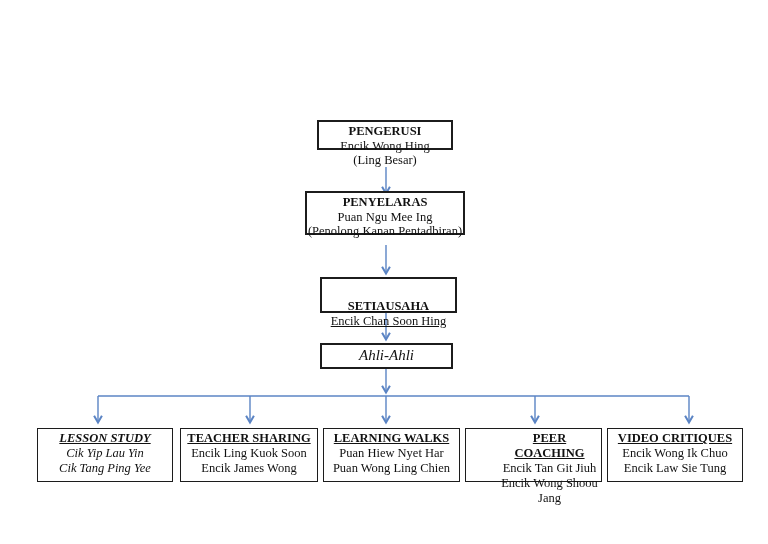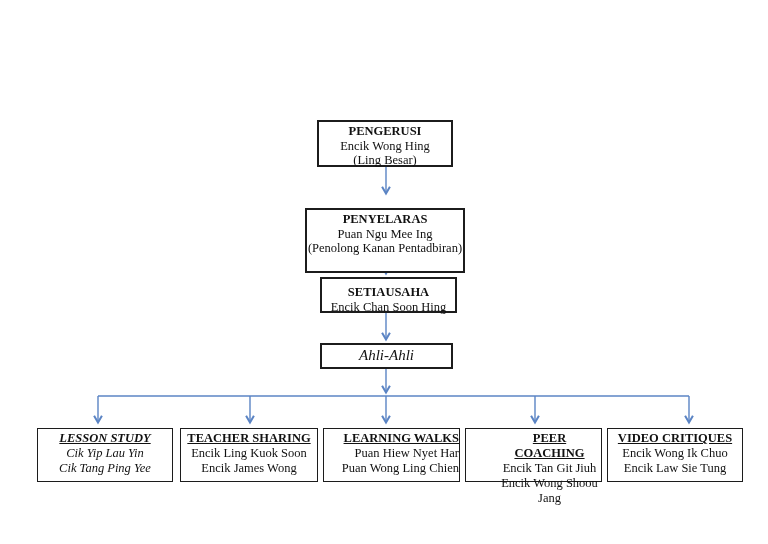--- a/index.html
+++ b/index.html
@@ -20,32 +20,32 @@
   .box{
     position:absolute;
     box-sizing:border-box;
     background:#ffffff;
     border:2px solid #1c1c1c;
     text-align:center;
     font-size:12.5px;
     line-height:14.5px;
   }
   .box .hd{font-weight:bold;}
-  .chain-pengerusi{left:317px;top:120px;width:136px;height:47px;padding-top:2px;}
-  .chain-penyelaras{left:305px;top:208px;width:160px;height:65px;padding-top:2px;}
-  .chain-setiausaha{left:320px;top:277px;width:137px;height:36px;padding-top:6px;}
+  .chain-pengerusi{left:317px;top:120px;width:136px;height:30px;padding-top:2px;}
+  .chain-penyelaras{left:305px;top:191px;width:160px;height:44px;padding-top:2px;}
+  .chain-setiausaha{left:320px;top:277px;width:137px;height:36px;padding-top:20px;text-decoration:underline;}
   .chain-ahli{left:320px;top:343px;width:133px;height:26px;font-size:15px;line-height:21px;font-style:italic;}
   .team{
     top:428px;height:54px;border-width:1.5px;
     padding-top:2px;line-height:15px;
   }
   .team .hd{text-decoration:underline;}
   .team-0{left:37px;width:136px;font-style:italic;}
   .team-1{left:180px;width:138px;}
-  .team-2{left:323px;width:137px;text-align:right;}
+  .team-2{left:323px;width:137px;}
   .team-3{left:465px;width:137px;padding-left:32px;}
   .team-4{left:607px;width:136px;}
 </style>
 </head>
 <body>
 
 <div class="page">
 
 
   <svg class="connectors" width="768" height="544" viewBox="0 0 768 544">

